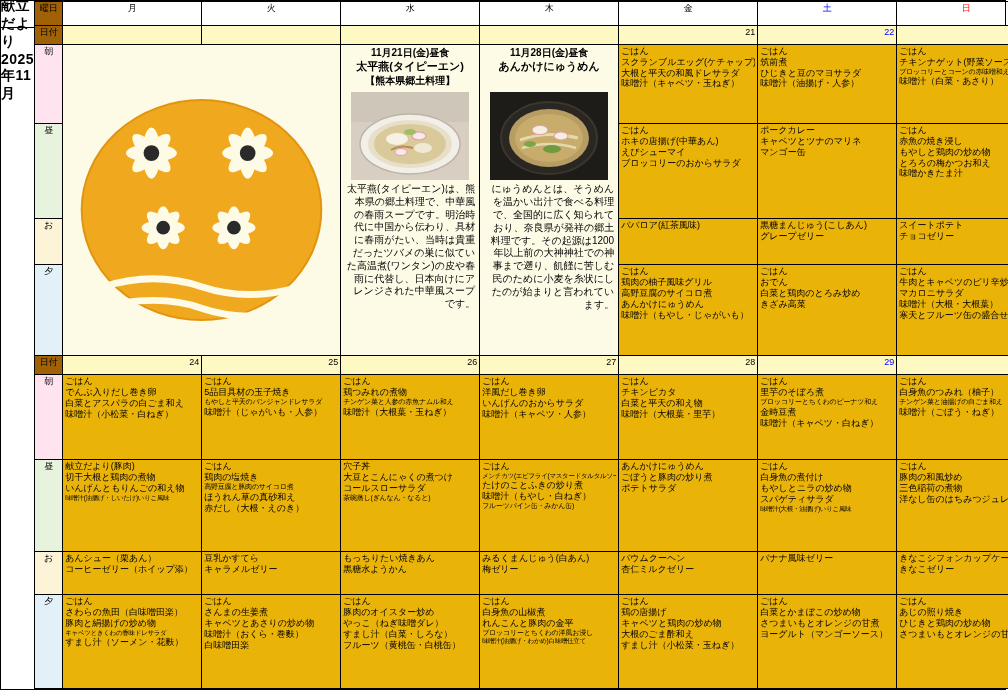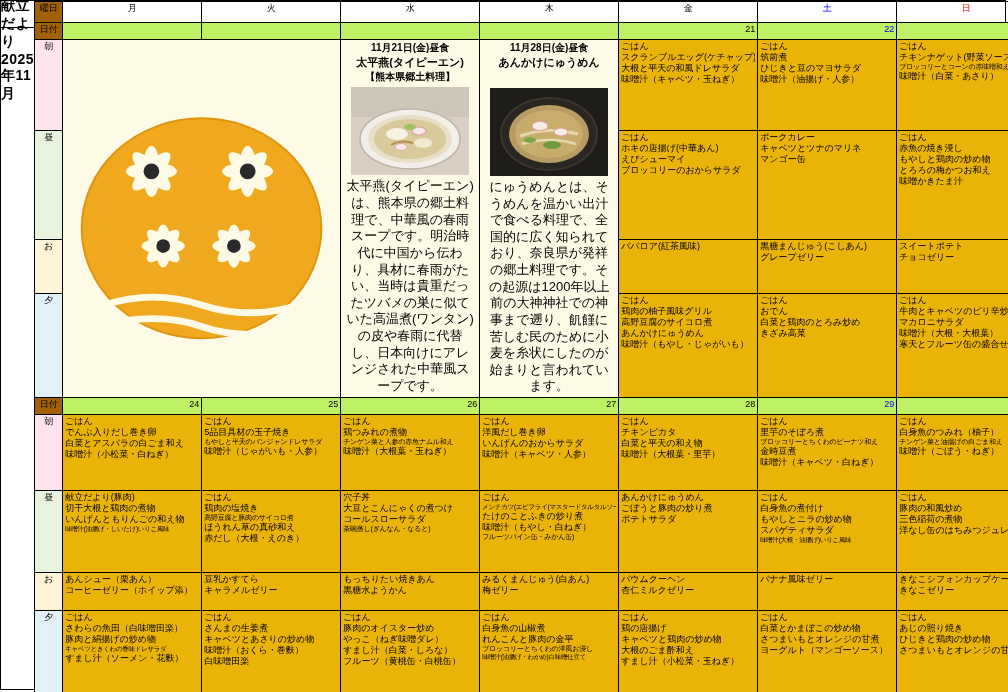--- a/index.html
+++ b/index.html
@@ -82,21 +82,21 @@
     padding: 0;
   }
   .sat { color: #0000ff; }
   .sun { color: #ff0000; }
 
   .bg-asa  { background: #ffe3ef; }
   .bg-hiru { background: #e7f3dd; }
   .bg-o    { background: #fdf3d6; }
   .bg-yu   { background: #e2f0f7; }
   .bg-cream{ background: #a16207; }
-  .bg-date { background: #bef264; }
+  .bg-date { background: #fef9c3; }
   .bg-white{ background: #eab308; }
 
   .menu-line { white-space: nowrap; overflow: hidden; text-overflow: clip; }
   .tiny { font-size: 7px; letter-spacing: -0.2px; }
   .tiny2 { font-size: 6.5px; letter-spacing: -0.3px; }
 
   
   .feat {
     background: #fdfbe6;
     text-align: center;
@@ -113,22 +113,22 @@
     line-height: 1.4;
   }
   .feat-img {
     width: 118px;
     height: 88px;
     margin: 4px auto 2px;
     border: 0;
     display: block;
   }
   .feat-desc {
-    text-align: center;
-    font-size: 13px;
+    text-align: right;
+    font-size: 10px;
     line-height: 1.28;
     padding: 1px 2px;
   }
   .art-cell { background:#fdfbe6; padding:0; }
   .art-wrap { width:100%; height:100%; display:block; }
 </style>
 </head>
 <body>
 
 <div class="page">

